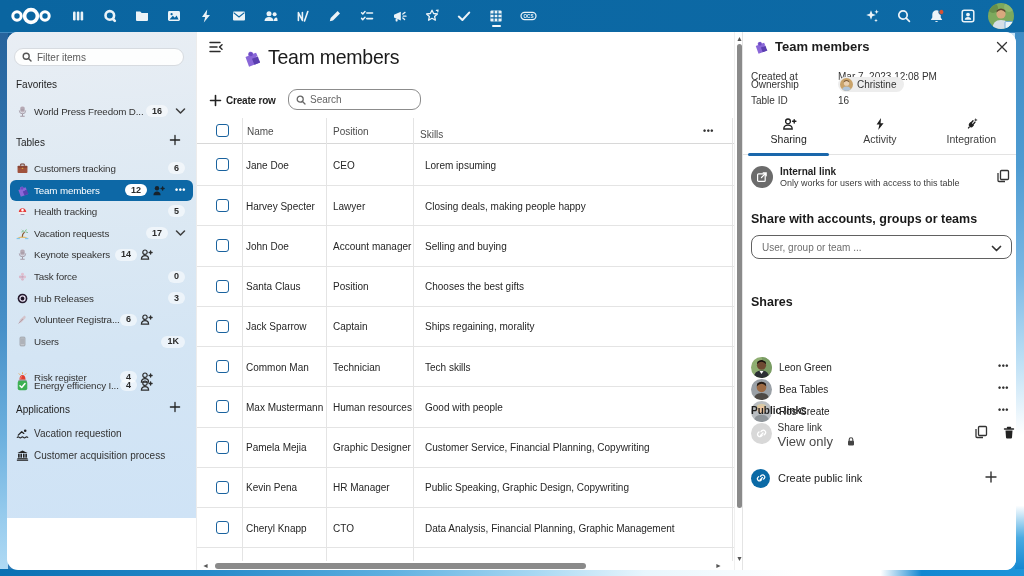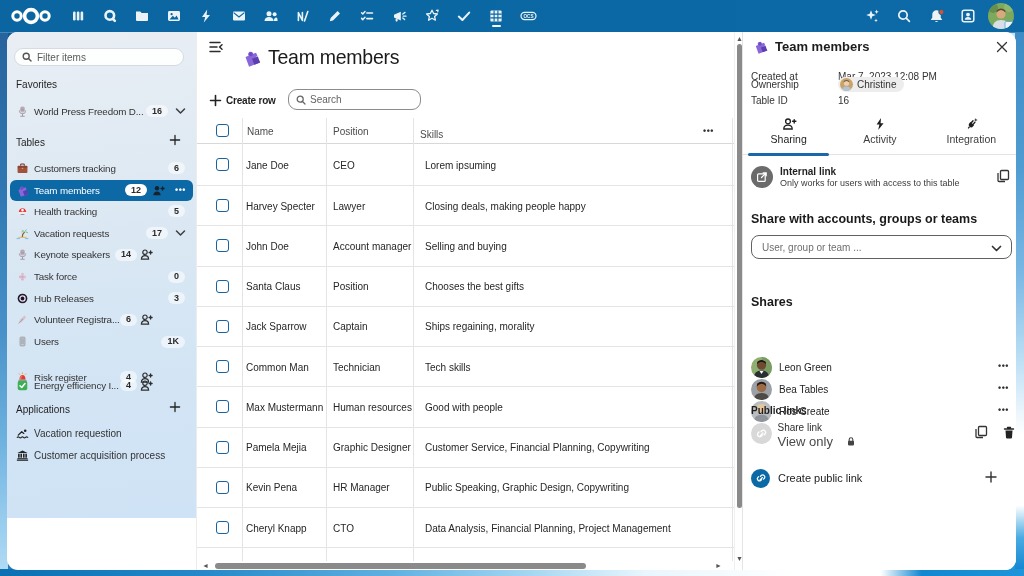--- a/index.html
+++ b/index.html
@@ -631,21 +631,21 @@
         <div class="trow">
           <span class="cb"></span>
           <span class="c1">Kevin Pena</span>
           <span class="c2">HR Manager</span>
           <span class="c3">Public Speaking, Graphic Design, Copywriting</span>
         </div>
         <div class="trow">
           <span class="cb"></span>
           <span class="c1">Cheryl Knapp</span>
           <span class="c2">CTO</span>
-          <span class="c3">Data Analysis, Financial Planning, Project Management</span>
+          <span class="c3">Data Analysis, Financial Planning, Graphic Management</span>
         </div>
         <div class="trow"></div>
       </div>
     <div class="colsep" style="left:45px;"></div>
     <div class="colsep" style="left:129px;"></div>
     <div class="colsep" style="left:216px;"></div>
     <div class="colsep" style="left:535px;"></div>
 
     <div class="hscroll">
       <span class="sarrow" style="left:5px;top:1px;">◄</span>

